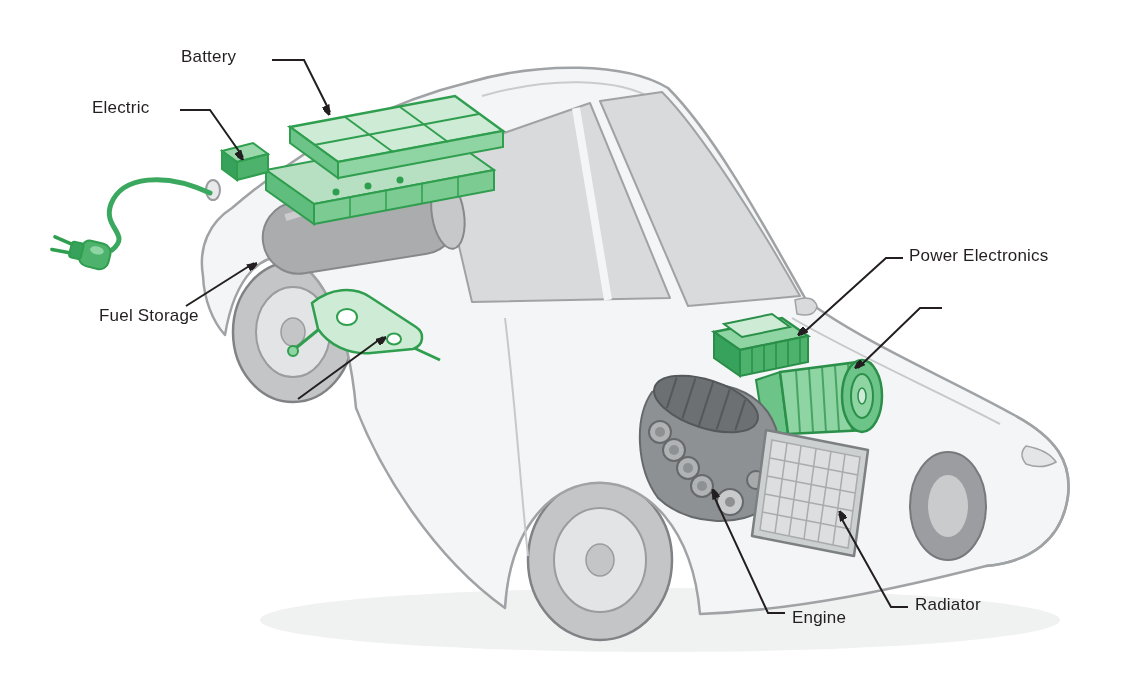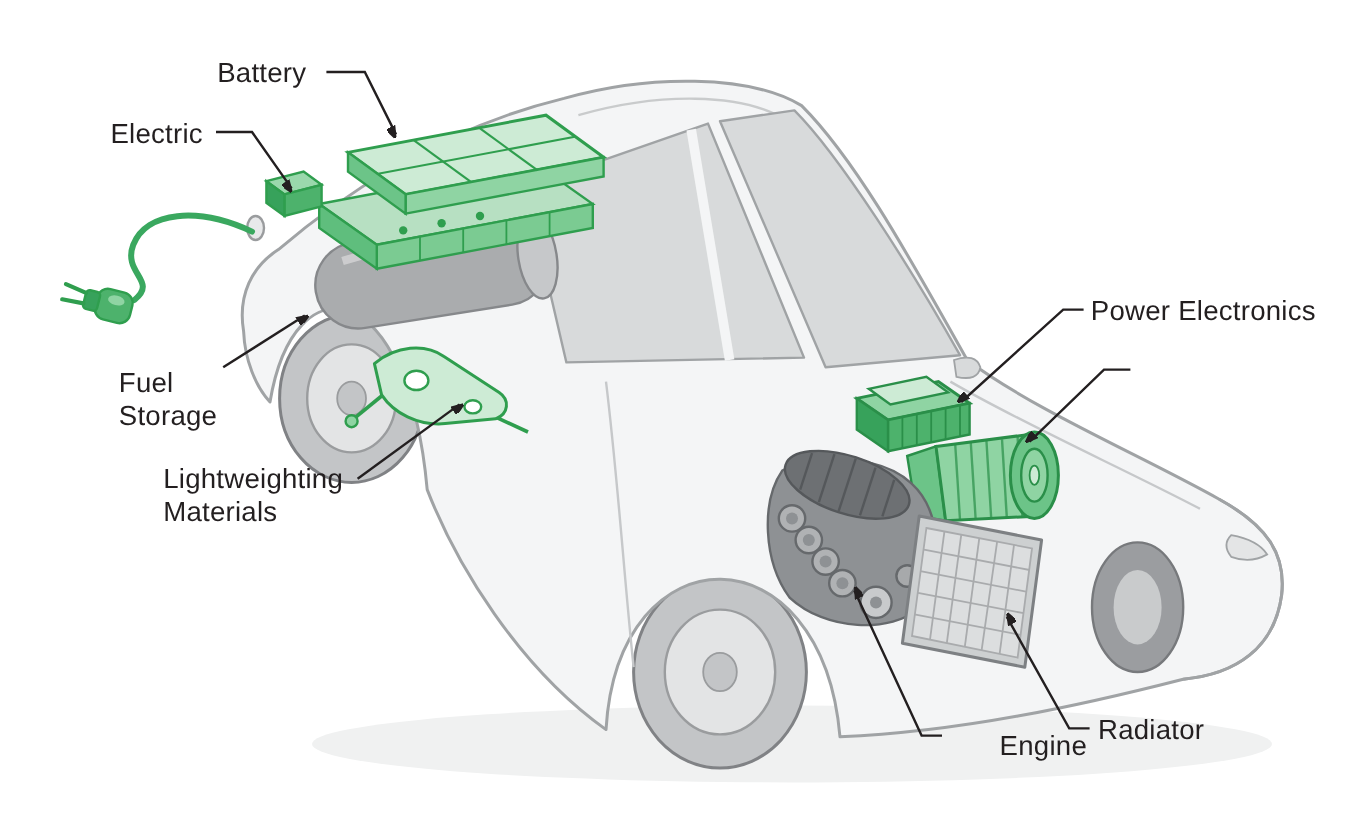--- a/index.html
+++ b/index.html
@@ -7,21 +7,21 @@
     position: relative;
     width: 1142px;
     height: 696px;
     background: #ffffff;
     font-family: "Liberation Sans", sans-serif;
     overflow: hidden;
   }
   .stage svg { position: absolute; inset: 0; }
   .lbl {
     position: absolute;
-    font-size: 23px;
+    font-size: 17px;
     line-height: 1.18;
     color: #231f20;
     letter-spacing: 0.2px;
     white-space: pre-line;
   }
 </style>
 </head>
 <body>
 
 <div class="stage">
@@ -210,18 +210,17 @@
       <path d="M 903,258 L 886,258 L 801,335" marker-end="url(#arw)"></path>
       <path d="M 942,308 L 920,308 L 858,368" marker-end="url(#arw)"></path>
       <path d="M 785,613 L 768,613 L 712,492" marker-end="url(#arw)"></path>
       <path d="M 908,607 L 891,607 L 839,514" marker-end="url(#arw)"></path>
     </g>
   </svg>
 
   <div class="lbl" style="left:181px; top:47px;">Battery</div>
   <div class="lbl" style="left:92px; top:98px;">Electric</div>
   <div class="lbl" style="left:99px; top:306px; width:100px;">Fuel Storage</div>
-  <div class="lbl" style="left:136px; top:386px; width:185px;">Lightweighting Materials</div>
   <div class="lbl" style="left:909px; top:246px; width:210px;">Power Electronics</div>
-  <div class="lbl" style="left:792px; top:608px;margin-left:41px;">Engine</div>
+  <div class="lbl" style="left:792px; top:608px;">Engine</div>
   <div class="lbl" style="left:915px; top:595px;">Radiator</div>
 
 </div>
 
 </body></html>

